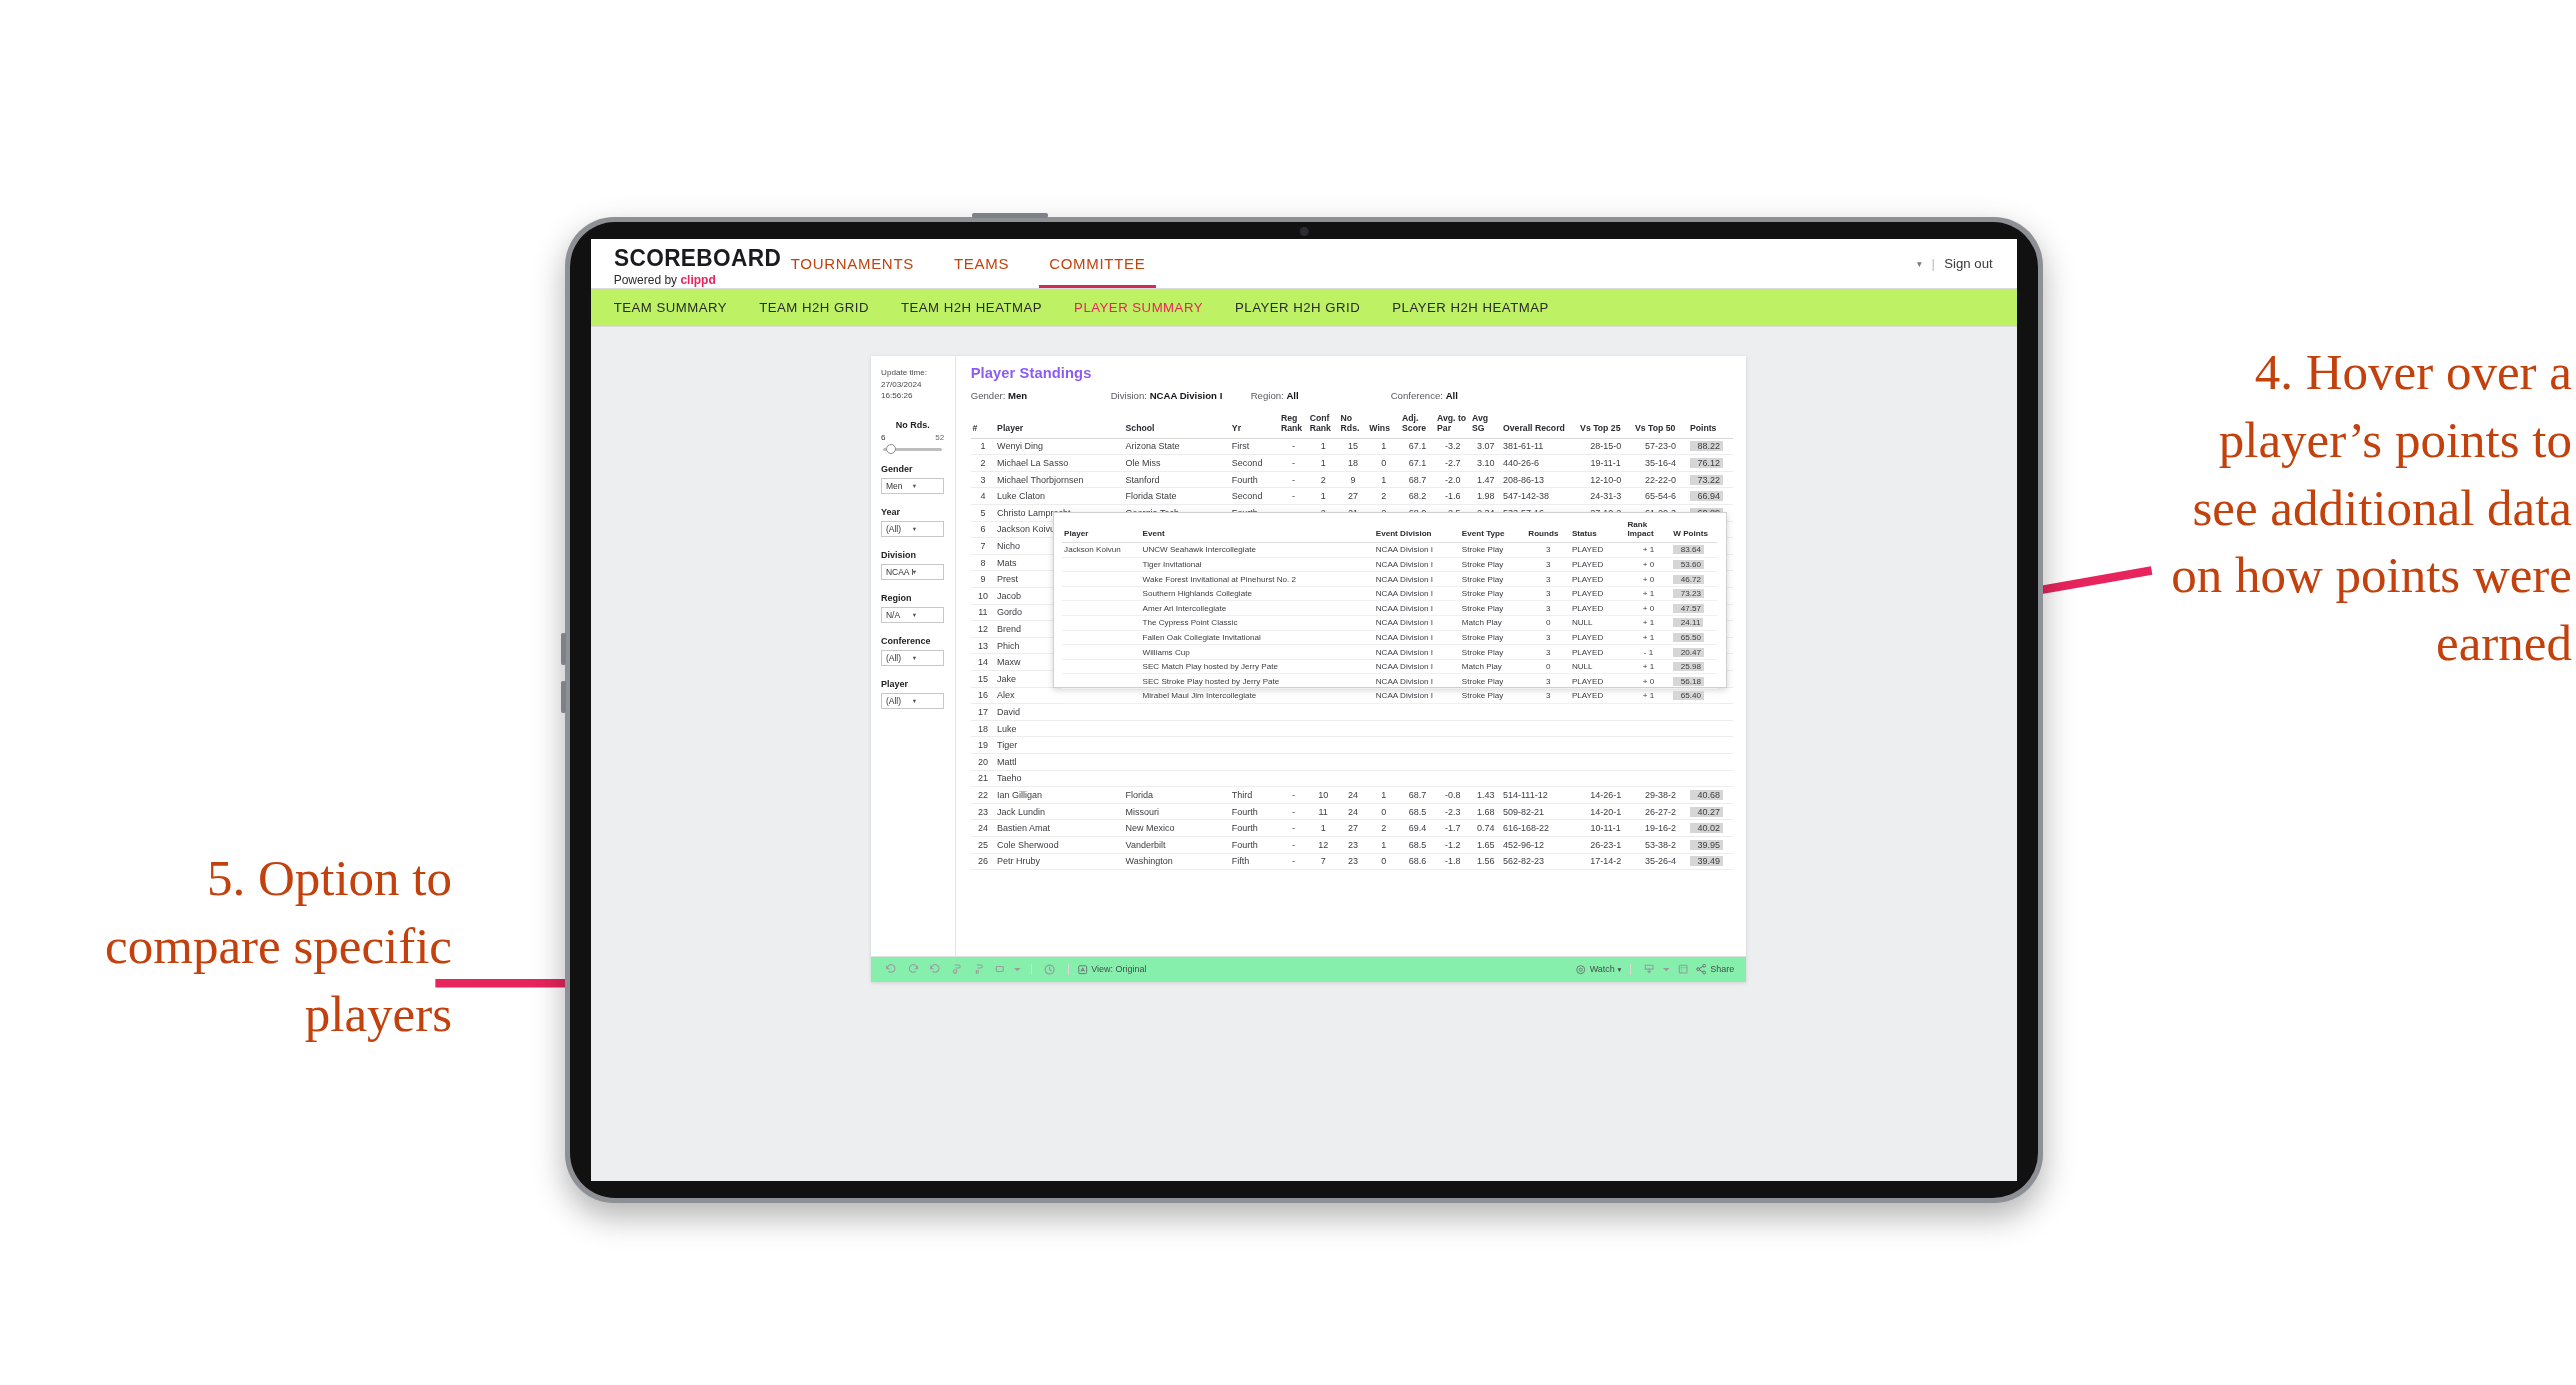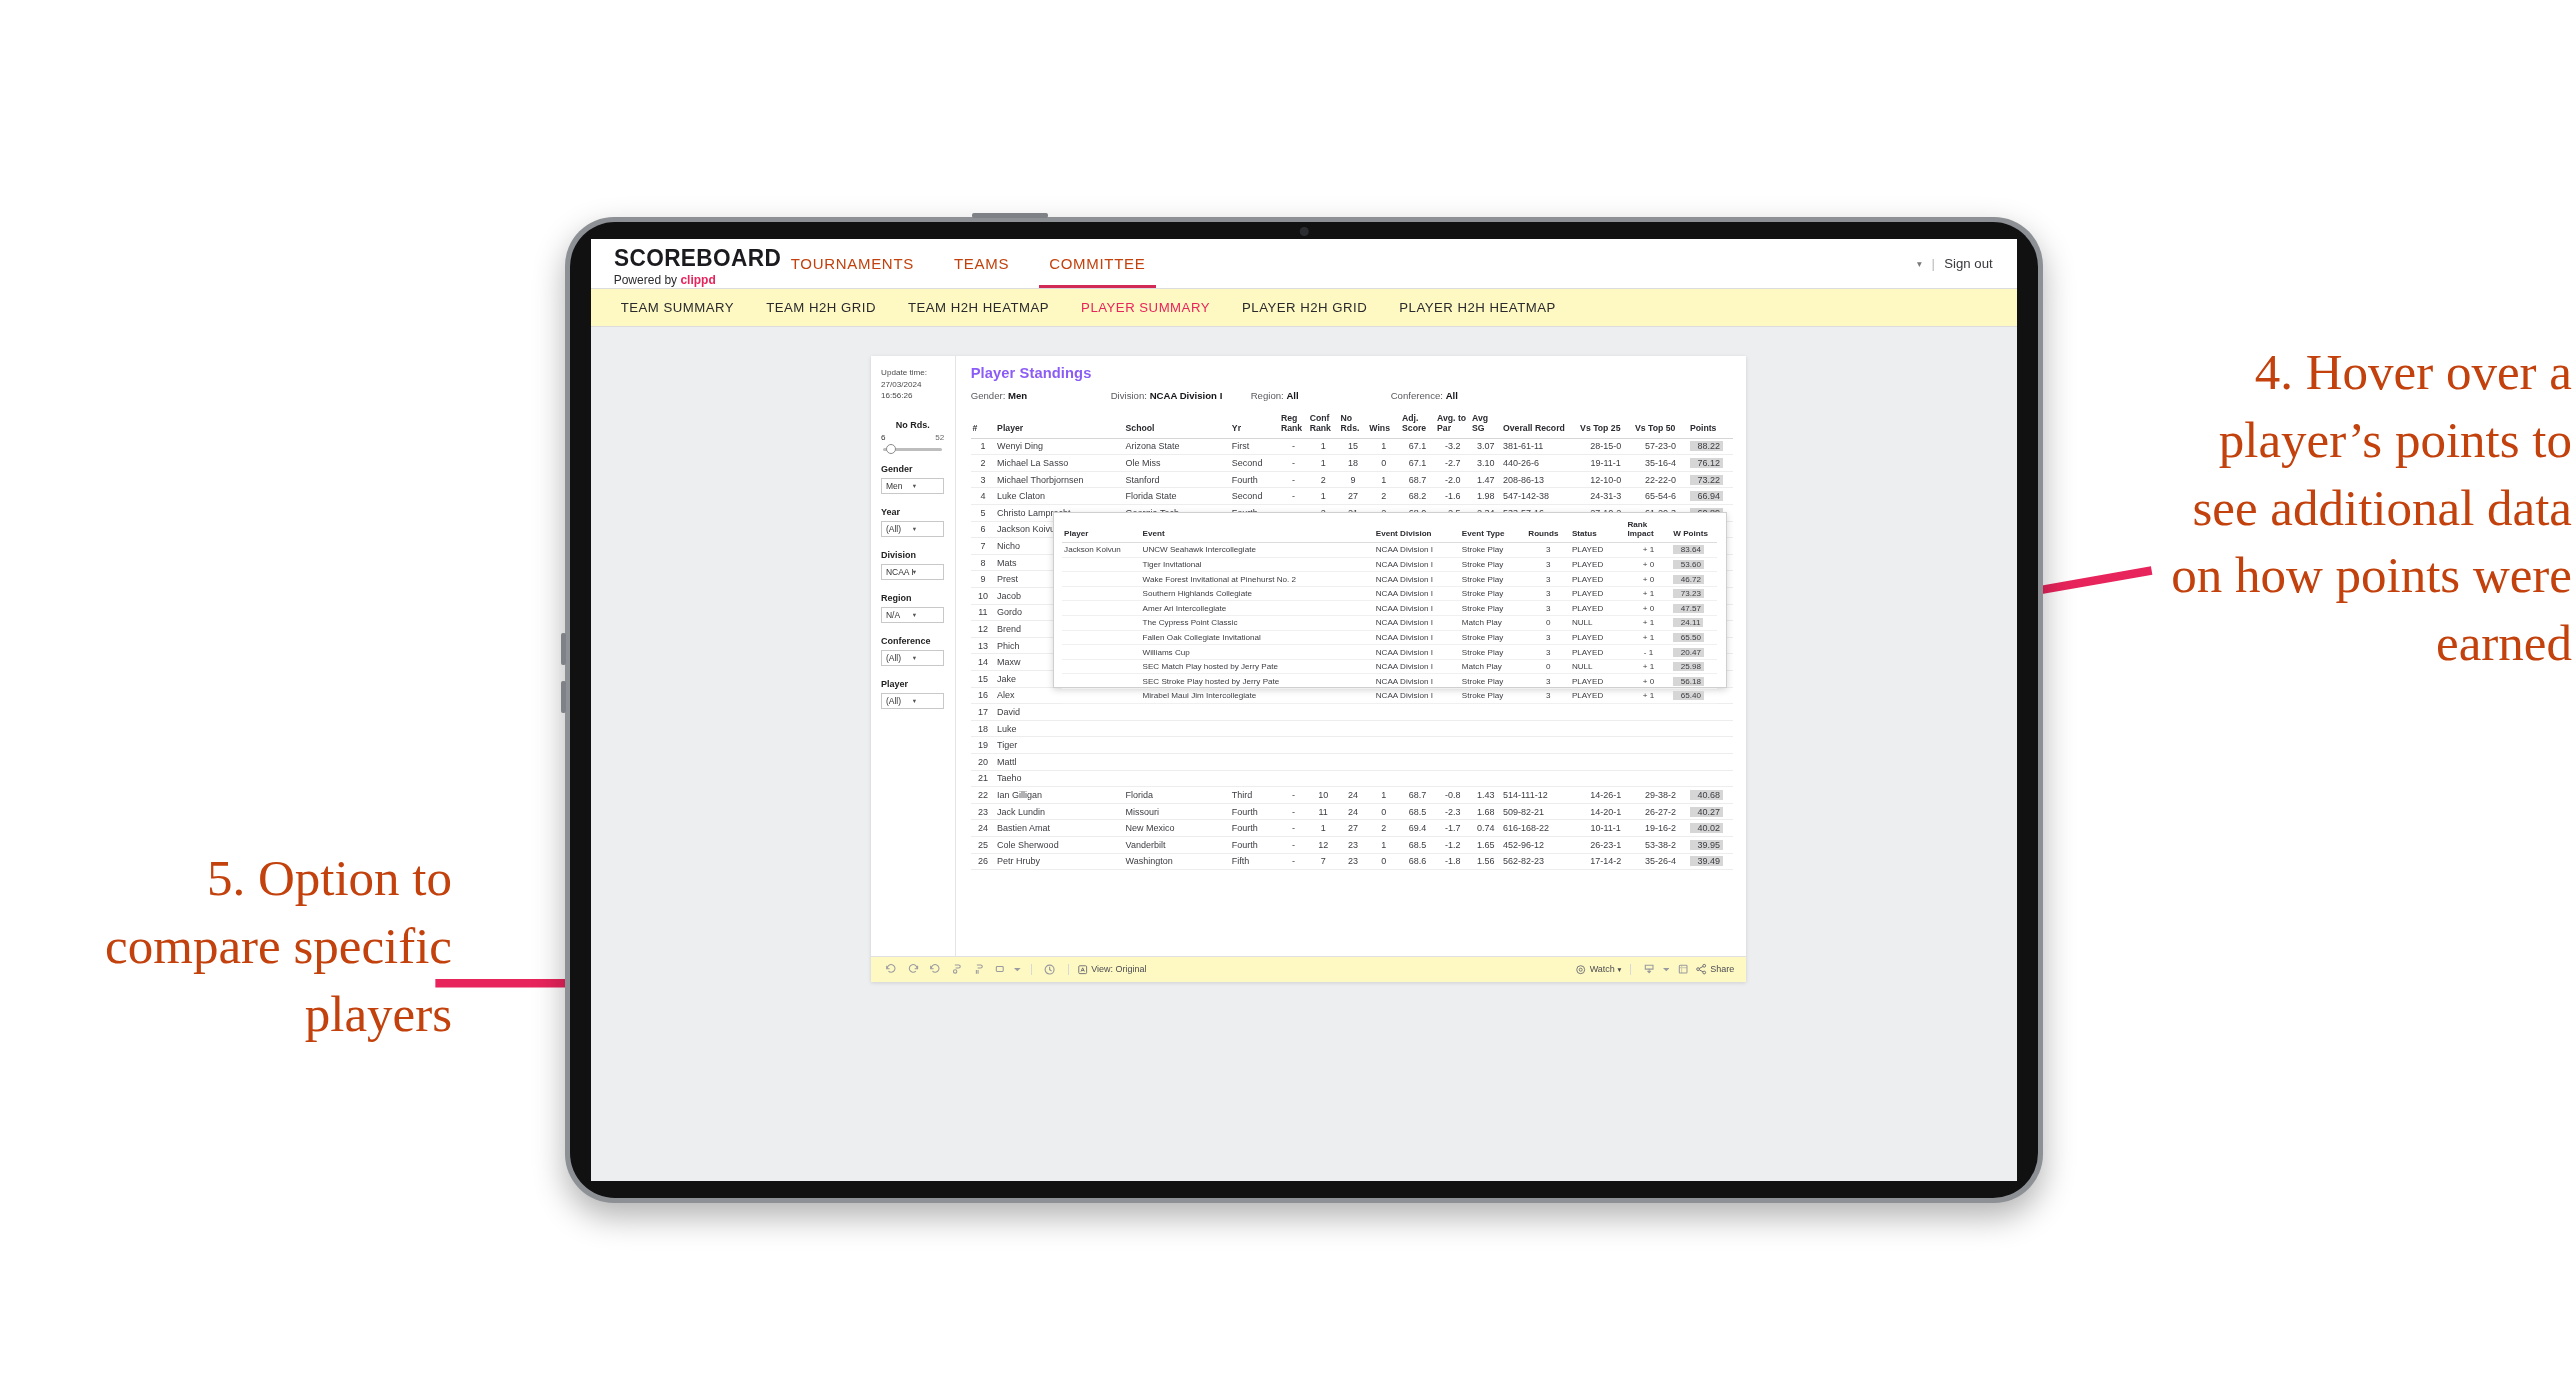--- a/index.html
+++ b/index.html
@@ -39,22 +39,22 @@
   #brand .bs em { font-style:normal; color:#e8245c; font-weight:bold; }
   .navtab { display:flex; align-items:center; padding:0 20px; font-size:15px;
     letter-spacing:0.7px; color:#c2410c; cursor:pointer; position:relative; }
   .navtab.active::after { content:""; position:absolute; left:9.5px; right:9.5px;
     bottom:0; height:2.8px; background:#d12a55; }
   #appbar-right { margin-left:auto; display:flex; align-items:center;
     padding-right:24.6px; gap:9.5px; font-size:13.2px; color:#3a3a3e; }
   #appbar-right .sep { color:#b9b9bd; }
   #appbar-right .caret { font-size:9.5px; color:#7a7a7e; }
 
-  #subbar { height:38px; background:#fef9c3; display:flex; align-items:center;
-    border-bottom:0.9px solid #dcdcdc; padding-left:30px; }
+  #subbar { height:38px; background:#bef264; display:flex; align-items:center;
+    border-bottom:0.9px solid #dcdcdc; padding-left:23px; }
   .subtab { font-size:13.2px; letter-spacing:0.5px; color:#2a2a2e; margin-right:32px;
     cursor:pointer; }
   .subtab.active { color:#e8245c; }
 
   
   #canvas { position:absolute; left:0; right:0; top:88px; bottom:0;
     background:#eceef0; }
   #card { position:absolute; left:280px; top:29px; width:875px; height:626px;
     background:#fff; box-shadow:0 0.9px 3.8px rgba(0,0,0,.13);
     display:flex; flex-direction:column; }
@@ -101,21 +101,21 @@
     background:#fff; border:0.9px solid #cfcfcf;
     box-shadow:0 1.9px 6.6px rgba(0,0,0,.17); padding:6.6px 8.5px 0 8.5px; z-index:8; }
   #tooltip table { width:100%; border-collapse:collapse; table-layout:fixed; }
   #tooltip th { font-size:8.1px; font-weight:bold; color:#2b2b31; text-align:left;
     vertical-align:bottom; padding:0.9px 1.9px 3.8px 1.9px; border-bottom:0.9px solid #dcdcdc;
     line-height:1.12; }
   #tooltip td { font-size:8.1px; color:#3c3c42; padding:2.3px 1.9px;
     border-bottom:0.9px solid #f0f0f0; white-space:nowrap; overflow:hidden; }
 
   
-  #toolbar { height:25.5px; border-top:0.9px solid #e0e0e0; background:#fef9c3;
+  #toolbar { height:25.5px; border-top:0.9px solid #e0e0e0; background:#86efac;
     display:flex; align-items:center; padding:0 11.4px; font-size:9px;
     color:#6e6e74; gap:2.8px; }
   .tb { width:19px; height:17px; display:flex; align-items:center;
     justify-content:center; cursor:pointer; color:#9a9aa0; font-size:11px; }
   .tbsep { width:0.9px; height:11.4px; background:#d8d8d8; margin:0 5.7px; }
   .tbtext { display:flex; align-items:center; gap:2.8px; cursor:pointer;
     color:#4c4c52; font-size:9px; }
   .spacer { flex:1; }
   svg { display:block; }
 </style>

